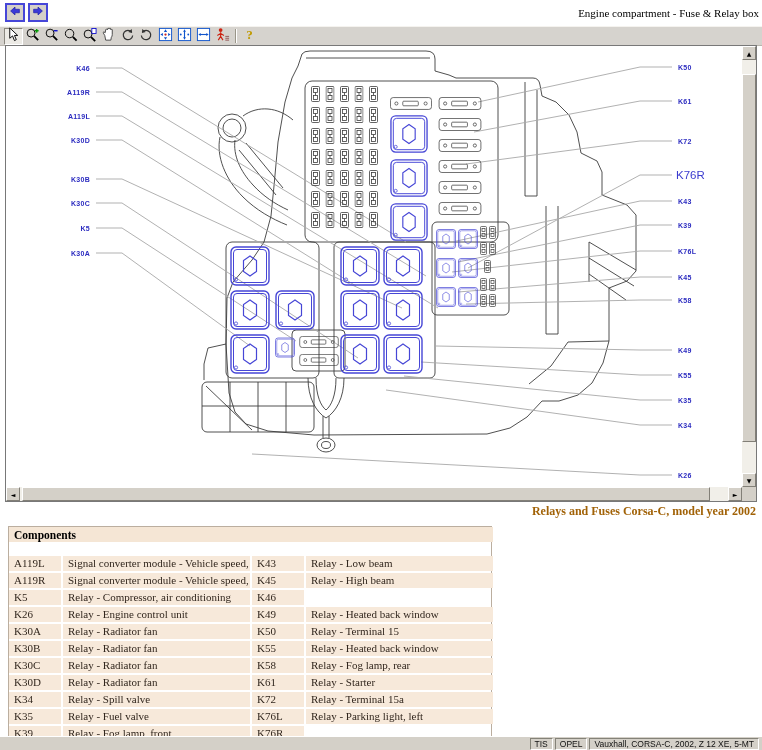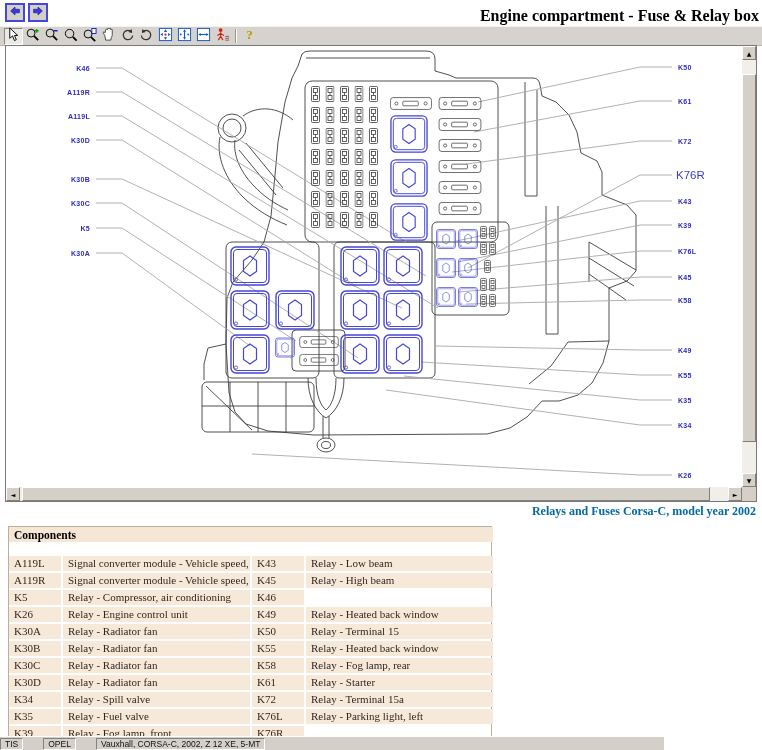--- a/index.html
+++ b/index.html
@@ -8,22 +8,22 @@
               font-family:"Liberation Serif", serif; position:relative; }
 
   
   #navbar { position:absolute; top:3px; left:5px; display:flex; gap:3px; }
   .navbtn { width:20px; height:19px; background:#D4D0C8;
             border:2px solid #4646D8; outline:none;
             display:flex; align-items:center; justify-content:center; padding:0; }
   .navbtn svg { width:14px; height:14px; }
 
   
-  #page-title { position:absolute; top:7px; right:3px; font-weight:bold;
-                font-size:16px; color:#000; }
+  #page-title { position:absolute; top:7px; right:3px; font-weight:normal;
+                font-size:11px; color:#000; }
 
   
   #toolbar { position:absolute; top:26px; left:0; width:762px; height:20px;
              background:#D6D3CE; border-top:1px solid #F5F3EF;
              border-bottom:1px solid #B9B5AD;
              display:flex; align-items:center; padding-left:4px; }
   .tbtn { width:19px; height:17px; background:transparent; border:1px solid transparent;
           display:flex; align-items:center; justify-content:center; padding:0; }
   .tbtn.active { background:#ECEAE5; border-color:#8A877F #FFFFFF #FFFFFF #8A877F; }
   .tbtn svg { width:15px; height:15px; }
@@ -41,37 +41,37 @@
   .sbtn { position:absolute; width:14px; height:14px; background:#D4D0C8;
           border:1px solid; border-color:#FFFFFF #827F77 #827F77 #FFFFFF;
           display:flex; align-items:center; justify-content:center;
           font-family:"DejaVu Sans", sans-serif; font-size:6px; color:#000; padding:0; }
   .sthumb { position:absolute; background:#D4D0C8;
             border:1px solid; border-color:#FFFFFF #827F77 #827F77 #FFFFFF; }
   .scorner { position:absolute; right:0; bottom:0; width:14px; height:14px; background:#D4D0C8; }
 
   
   #caption { position:absolute; top:504px; right:6px; font-weight:bold;
-             font-size:12px; color:#0369a1; }
+             font-size:12px; color:#a16207; }
 
   
   #components-table { position:absolute; left:8px; top:526px; width:484px;
                       border:1px solid #BBAE9F; background:#fff;
                       display:grid; row-gap:14px; }
   .t-header { background:#F5E6D5; font-weight:bold; font-size:11.5px;
               padding:2px 5px 1px; color:#000; }
   .t-row { display:grid; grid-template-columns:52px 187px 52px 187px; column-gap:2px; }
   .t-cell { background:#F7E9DA; font-size:11px; color:#32271E;
             padding:1px 5px 2px; white-space:nowrap; overflow:hidden; }
 
   
-  #statusbar { position:absolute; left:0; top:736px; width:664px; height:14px;
+  #statusbar { position:absolute; left:0; top:736px; width:762px; height:14px;
                background:#D4D0C8; border-top:1px solid #FFFFFF;
-               display:flex; align-items:center; 
-               gap:20px; padding-right:3px; }
+               display:flex; align-items:center; justify-content:flex-end;
+               gap:2px; padding-right:3px; }
   .scell { height:12px; background:#D4D0C8; border:1px solid;
            border-color:#848278 #FFFFFF #FFFFFF #848278;
            font-family:"Liberation Sans", sans-serif; font-size:8.5px; color:#111;
            display:flex; align-items:center; padding:0 4px; white-space:nowrap; }
 
   
   .callout { font-family:"Liberation Sans", sans-serif; font-size:7px; font-weight:bold;
              fill:#2C2CC0; letter-spacing:0.3px; cursor:pointer; }
   .callout.big { font-size:11.5px; font-weight:normal; fill:#3C3CCF; letter-spacing:0; }
 </style>

